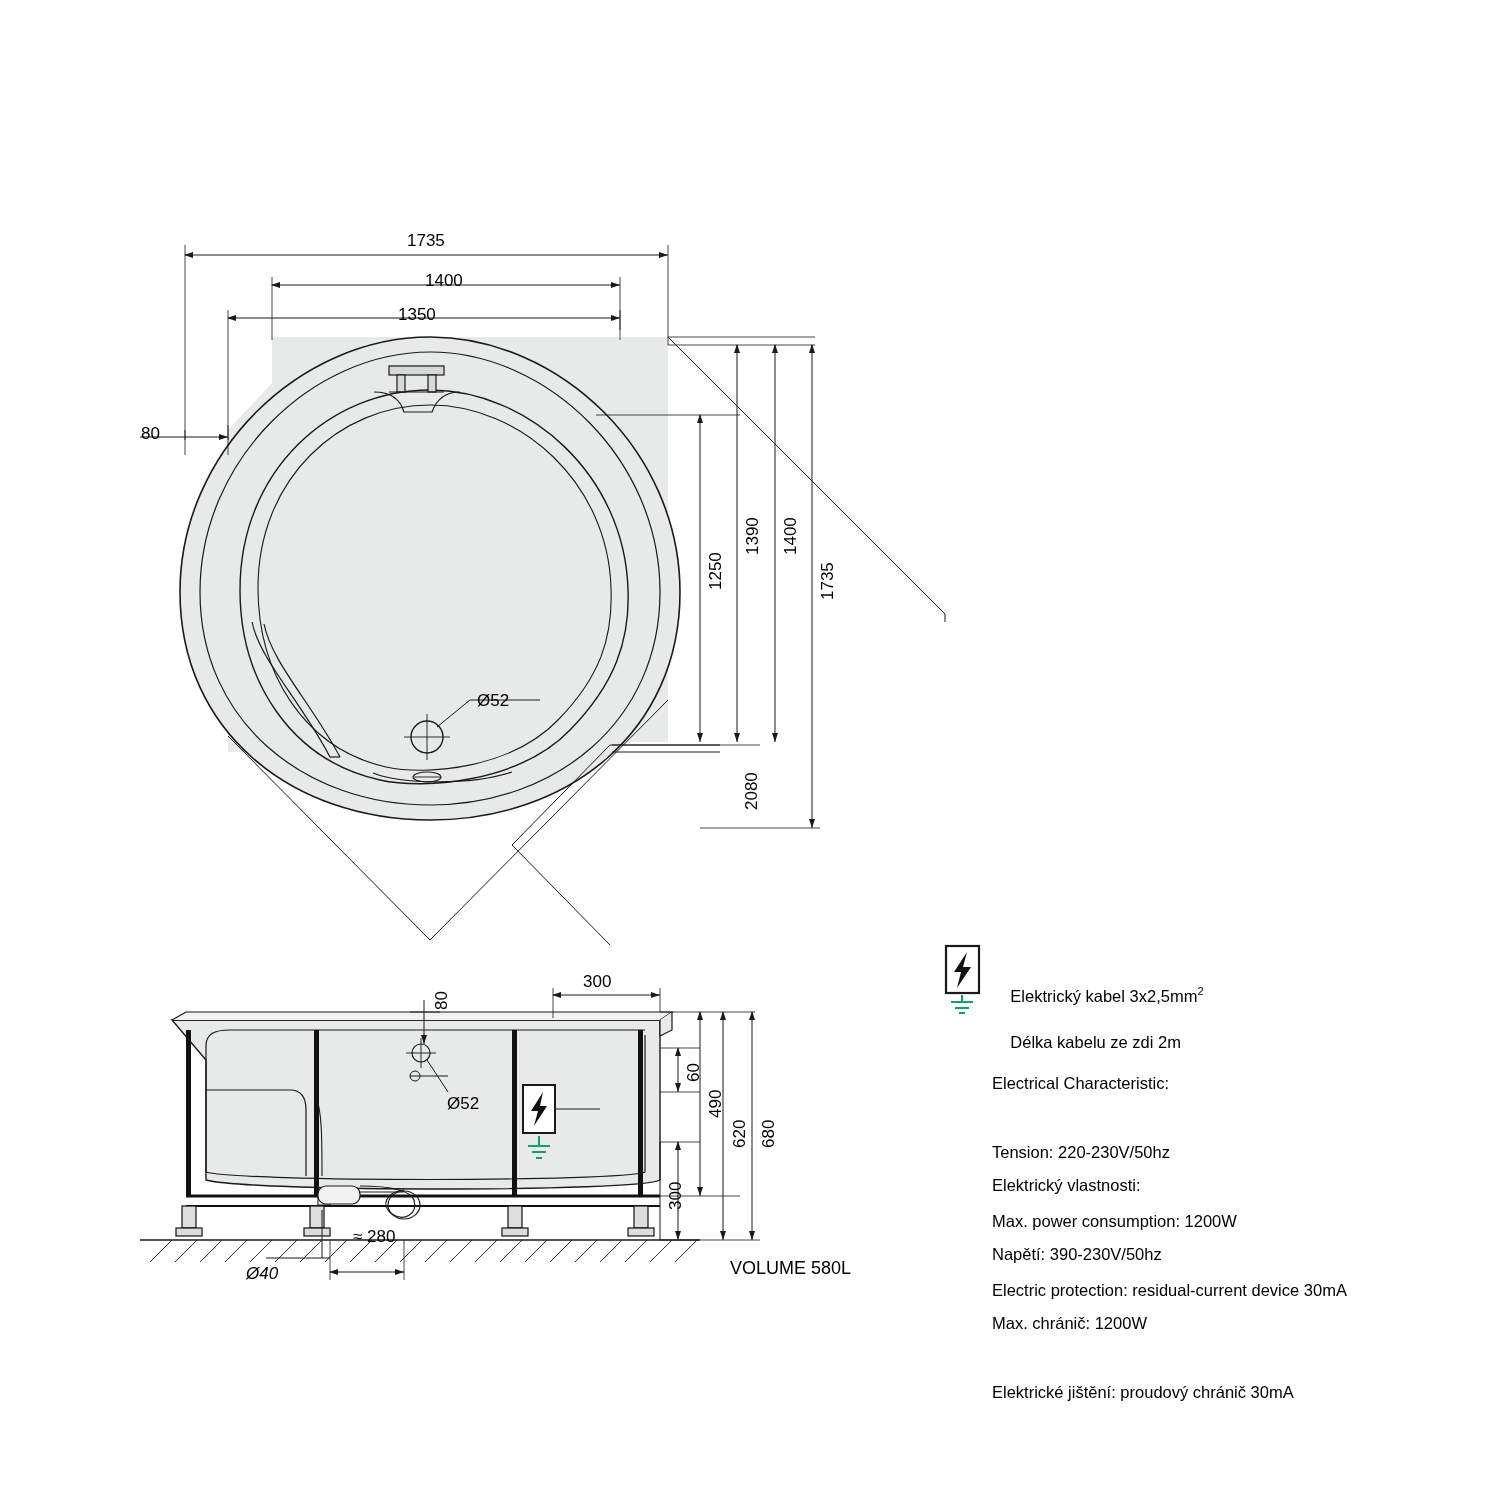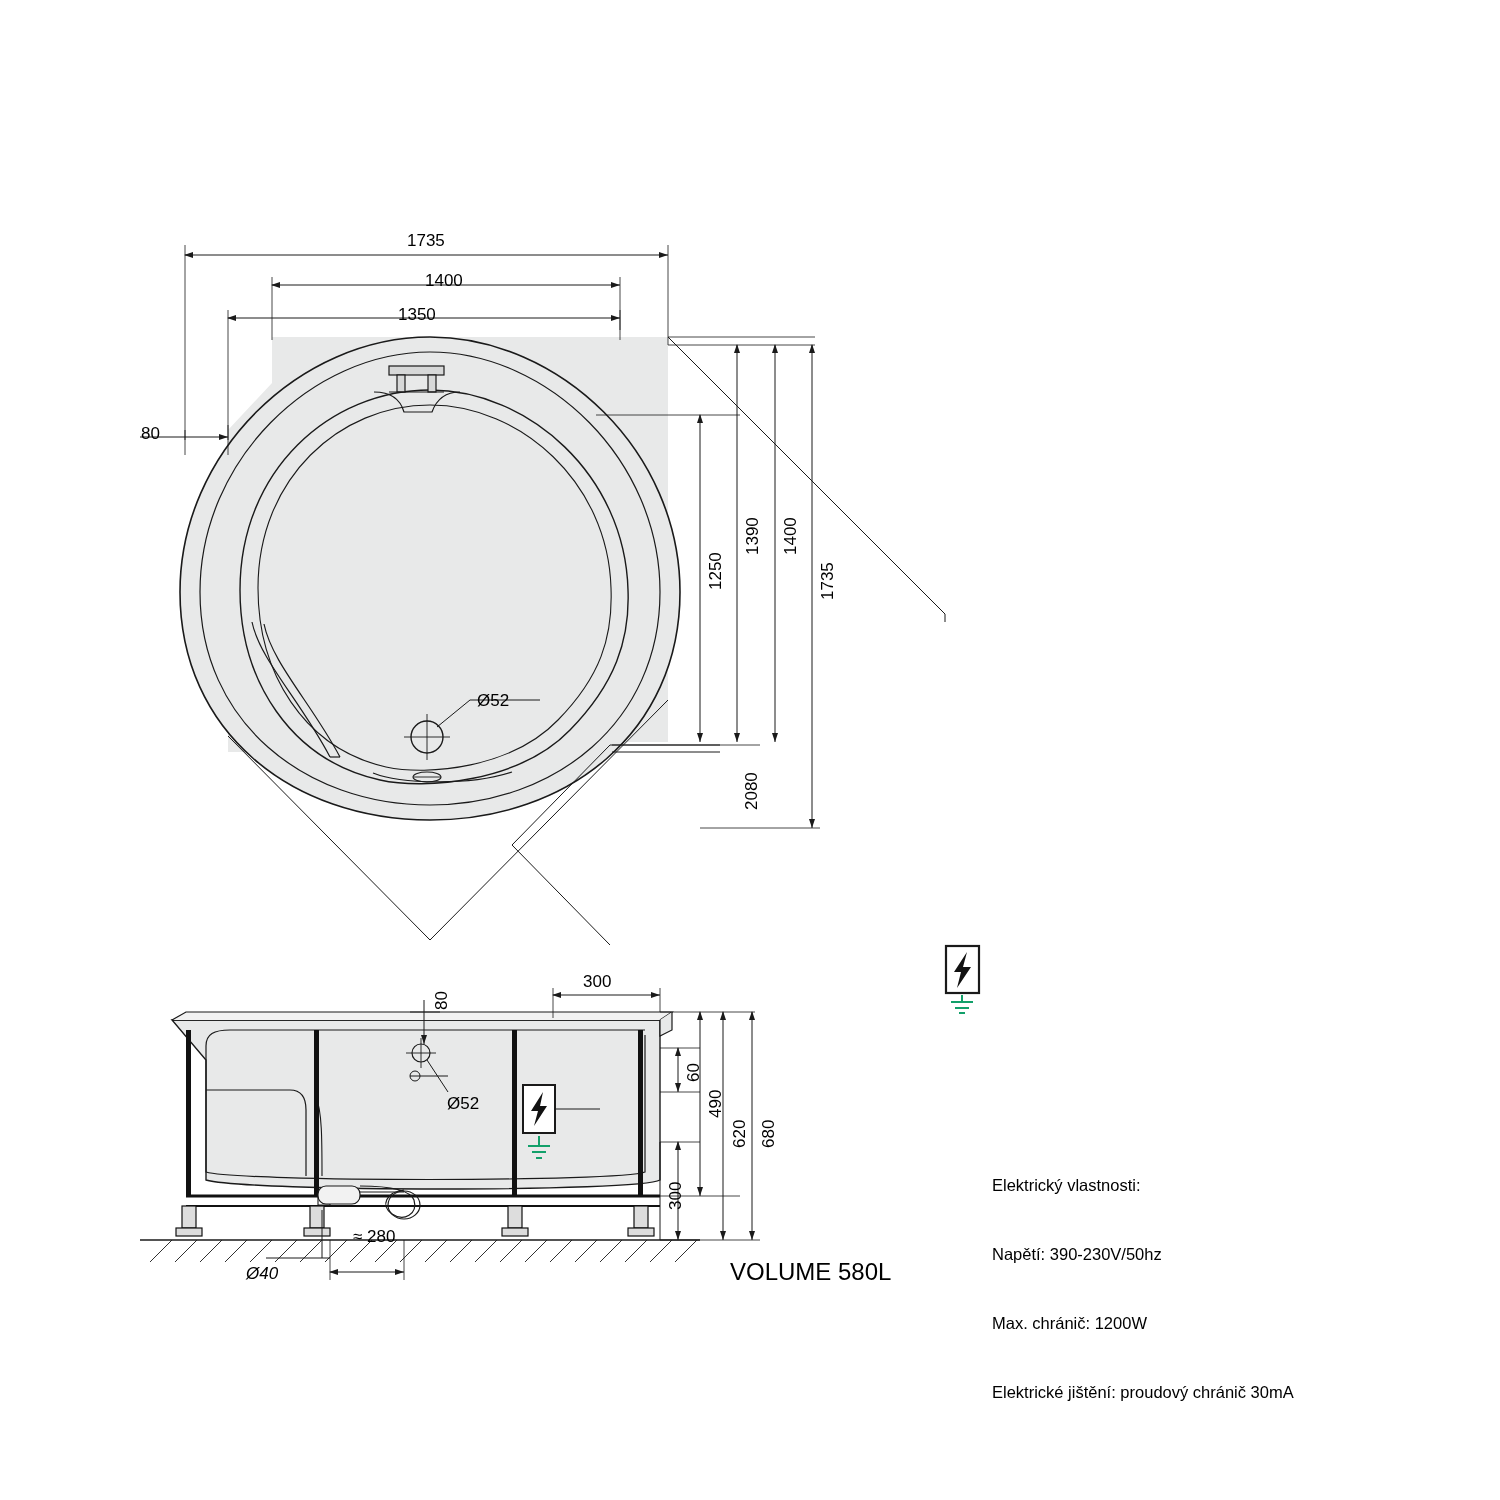--- a/index.html
+++ b/index.html
@@ -3,21 +3,21 @@
 <meta charset="utf-8">
 <style>
   html,body{margin:0;padding:0;background:#ffffff;}
   body{width:1500px;height:1500px;position:relative;font-family:"Liberation Sans",sans-serif;color:#000;}
   #sheet{position:absolute;left:0;top:0;width:1500px;height:1309px;}
   svg{position:absolute;left:0;top:0;}
   .txt{position:absolute;font-family:"Liberation Sans",sans-serif;font-size:17px;color:#000;white-space:pre;}
   .dim{font-size:17px;}
   .vert{transform-origin:0 0;}
   .notes{position:absolute;font-size:16.5px;line-height:23px;white-space:pre;}
-  .vol{position:absolute;font-size:24px;}
+  .vol{position:absolute;font-size:18px;}
   .sup{font-size:11px;vertical-align:super;}
 </style>
 </head>
 <body>
 
 <div id="sheet">
 
   <svg width="1500" height="1500" viewBox="0 0 1500 1500">
     <defs>
       <marker id="arr" markerWidth="10" markerHeight="10" refX="9" refY="3" orient="auto">
@@ -272,21 +272,31 @@
   <div class="txt dim vert" style="left:706px;top:1118px;transform:rotate(-90deg);">490</div>
   <div class="txt dim vert" style="left:666px;top:1210px;transform:rotate(-90deg);">300</div>
   <div class="txt dim vert" style="left:730px;top:1148px;transform:rotate(-90deg);">620</div>
   <div class="txt dim vert" style="left:759px;top:1148px;transform:rotate(-90deg);">680</div>
   <div class="txt dim" style="left:246px;top:1264px;font-style:italic;">Ø40</div>
   <div class="txt dim" style="left:353px;top:1227px;">≈ 280</div>
 
   <div class="vol" style="left:730px;top:1258px;">VOLUME 580L</div>
 
 
-
+  <div class="notes" style="left:992px;top:957px;">
+    <span>Elektrický kabel 3x2,5mm</span><span class="sup">2</span><br>
+    <span>Délka kabelu ze zdi 2m</span>
+  </div>
+
+  <div class="notes" style="left:992px;top:1026px;">
+    <div>Electrical Characteristic:</div>
+    <div>Tension: 220-230V/50hz</div>
+    <div>Max. power consumption: 1200W</div>
+    <div>Electric protection: residual-current device 30mA</div>
+  </div>
 
   <div class="notes" style="left:992px;top:1128px;">
     <div>Elektrický vlastnosti:</div>
     <div>Napětí: 390-230V/50hz</div>
     <div>Max. chránič: 1200W</div>
     <div>Elektrické jištění: proudový chránič 30mA</div>
   </div>
 
 </div>
 

